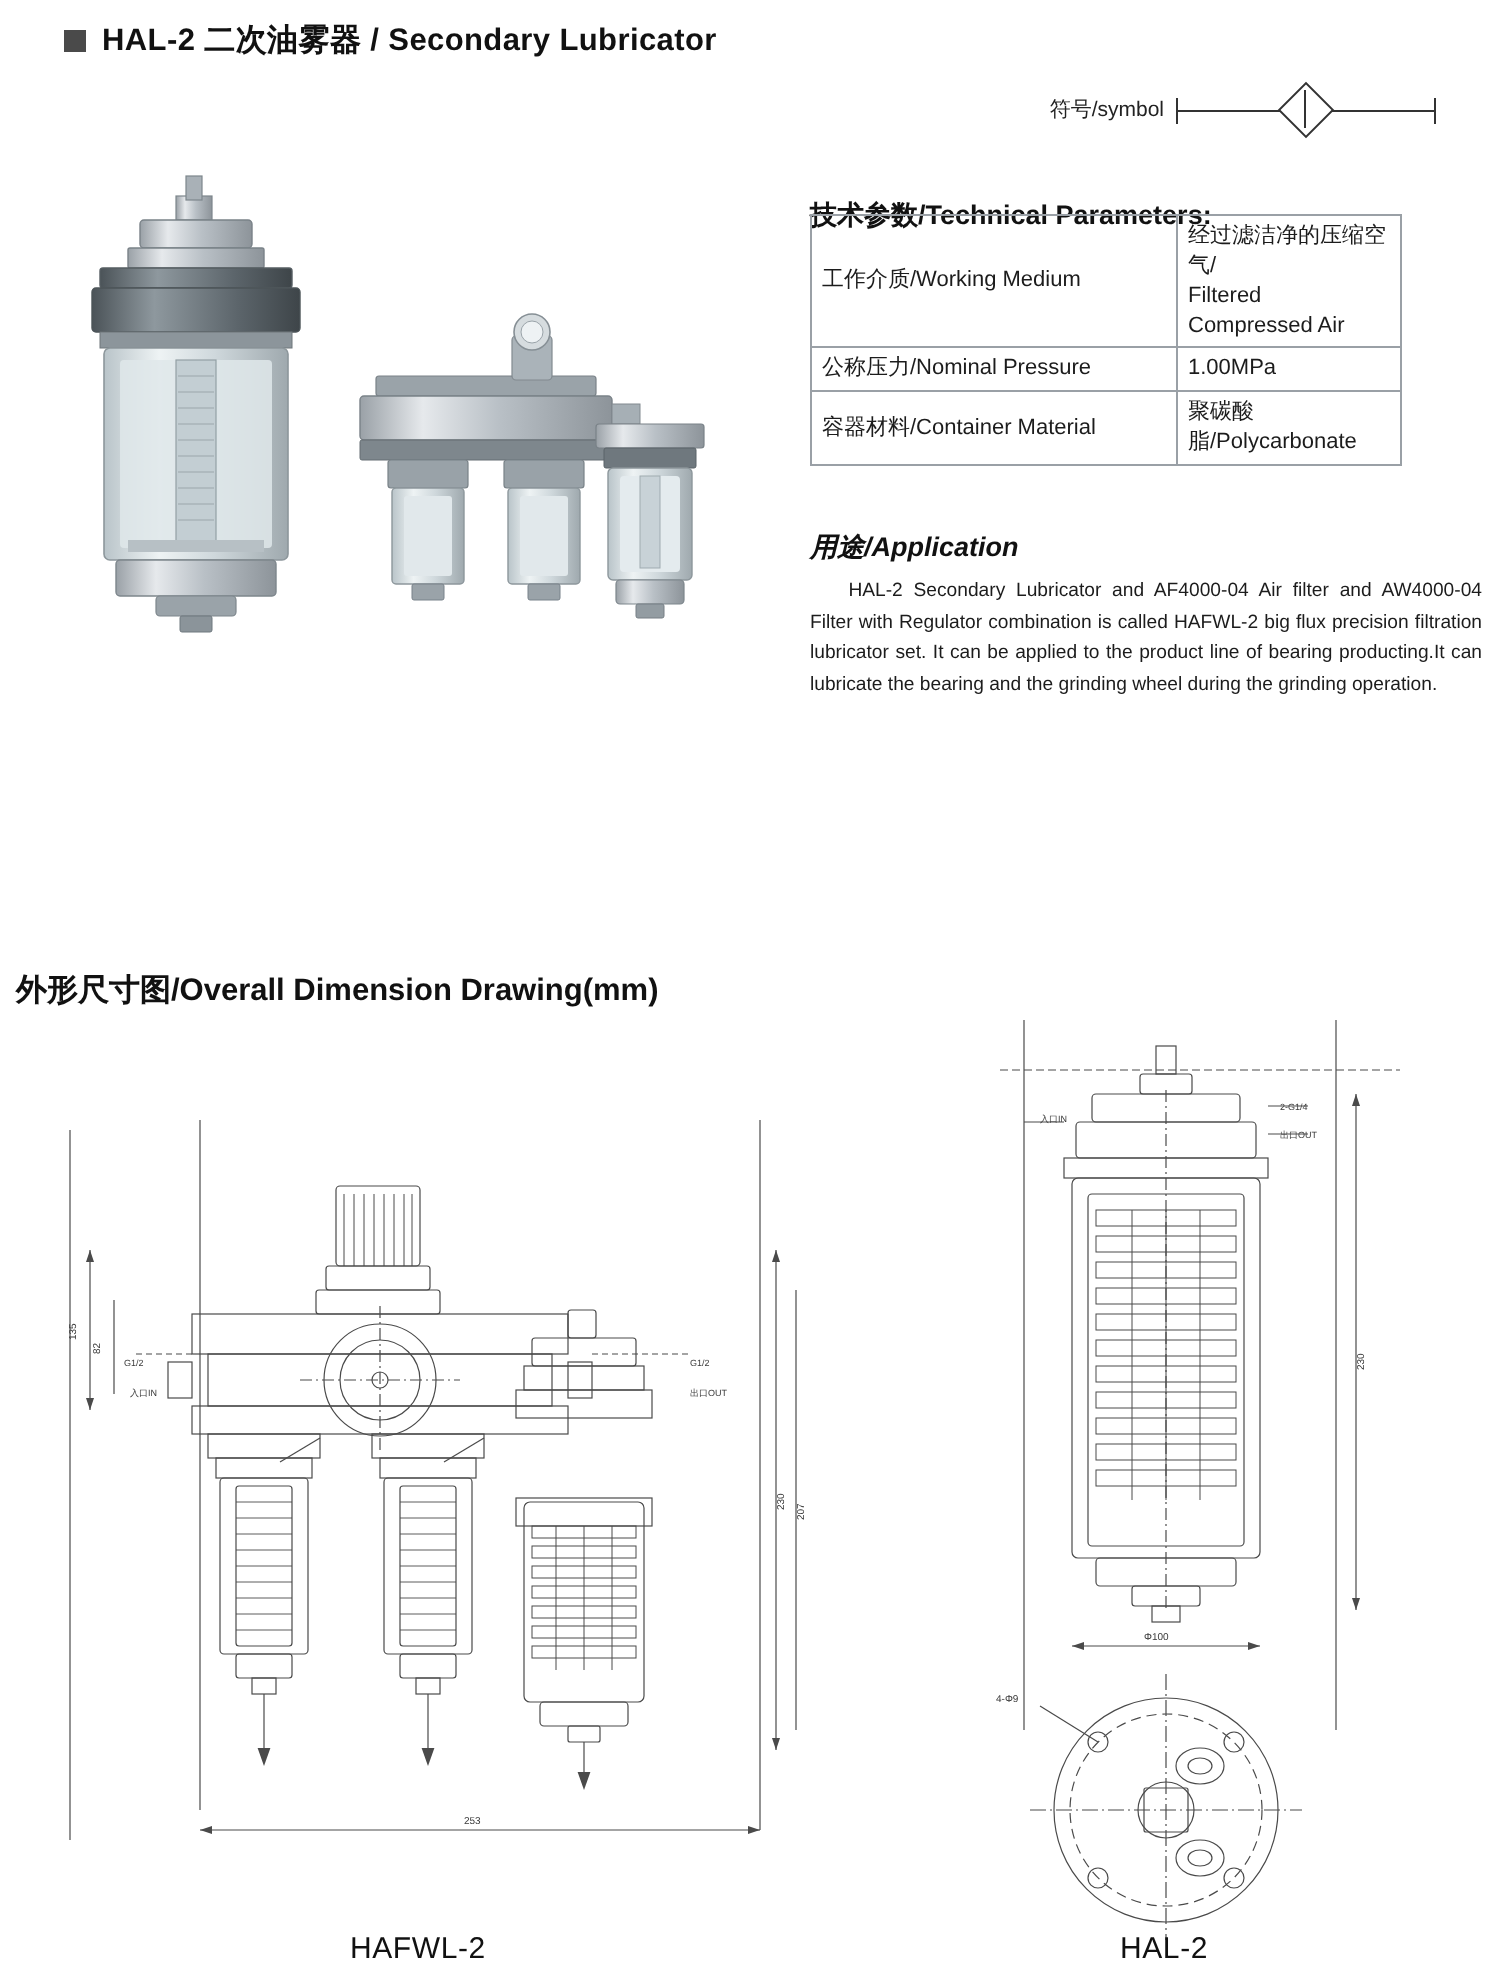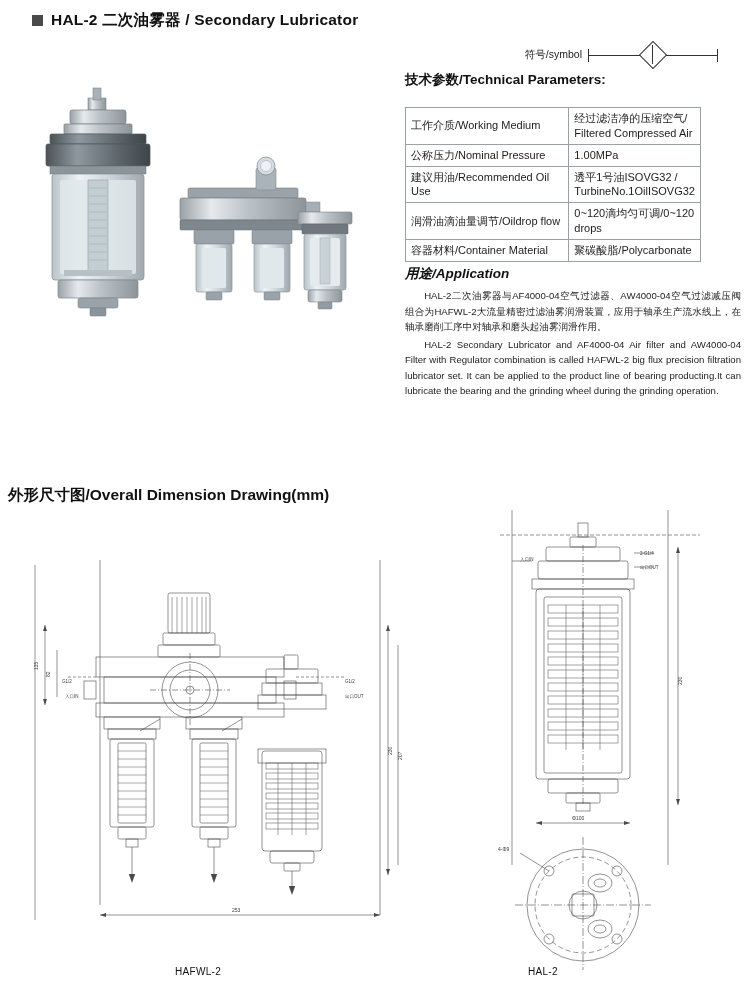--- a/index.html
+++ b/index.html
@@ -93,21 +93,21 @@
     top: 3px;
     width: 1px;
     height: 19px;
     background: #333;
   }
 
   
   .tech-title {
     position: absolute;
     left: 405px;
-    top: 71px;
+    top: 99px;
     font-size: 13.5px;
     font-weight: bold;
     color: #111;
   }
   table.tech {
     position: absolute;
     left: 405px;
     top: 107px;
     width: 296px;
     border-collapse: collapse;
@@ -165,26 +165,26 @@
   }
   .drawing-area {
     position: absolute;
     left: 0px;
     top: 505px;
     width: 750px;
     height: 465px;
   }
   .caption {
     position: absolute;
-    font-size: 10px;
+    font-size: 15px;
     color: #111;
     letter-spacing: 0.3px;
   }
   .cap-left { left: 175px; top: 966px; }
-  .cap-right { left: 528px; top: 966px; }
+  .cap-right { left: 560px; top: 966px; }
   svg { display: block; }
 </style>
 </head>
 <body>
 
 <div class="page-header">
   <span class="header-square"></span>
   <span class="header-title">HAL-2 二次油雾器 / Secondary Lubricator</span>
 </div>
 
@@ -296,40 +296,28 @@
       <td class="v">
         <div>经过滤洁净的压缩空气/</div>
         <div>Filtered Compressed Air</div>
       </td>
     </tr>
     <tr>
       <td class="k">公称压力/Nominal Pressure</td>
       <td class="v">1.00MPa</td>
     </tr>
     <tr>
-      <td class="k">建议用油/Recommended Oil Use</td>
-      <td class="v">
-        <div>透平1号油ISOVG32 /</div>
-        <div>TurbineNo.1OilISOVG32</div>
-      </td>
-    </tr>
-    <tr>
-      <td class="k">润滑油滴油量调节/Oildrop flow</td>
-      <td class="v">0~120滴均匀可调/0~120 drops</td>
-    </tr>
-    <tr>
       <td class="k">容器材料/Container Material</td>
       <td class="v">聚碳酸脂/Polycarbonate</td>
     </tr>
   </tbody>
 </table>
 
 <div class="app-title">用途/Application</div>
 <div class="app-body">
-  <p>HAL-2二次油雾器与AF4000-04空气过滤器、AW4000-04空气过滤减压阀组合为HAFWL-2大流量精密过滤油雾润滑装置，应用于轴承生产流水线上，在轴承磨削工序中对轴承和磨头起油雾润滑作用。</p>
   <p>HAL-2 Secondary Lubricator and AF4000-04 Air filter and AW4000-04 Filter with Regulator combination is called HAFWL-2 big flux precision filtration lubricator set. It can be applied to the product line of bearing producting.It can lubricate the bearing and the grinding wheel during the grinding operation.</p>
 </div>
 
 <div class="dim-title">外形尺寸图/Overall Dimension Drawing(mm)</div>
 
 <div class="drawing-area">
 <svg width="750" height="465" viewBox="0 0 750 465" xmlns="http://www.w3.org/2000/svg" stroke="#4a4a4a" fill="none" stroke-width="0.6">
   <g font-family="Liberation Sans, sans-serif" font-size="4.5" fill="#3a3a3a" stroke="none"></g>
 
   <g>

